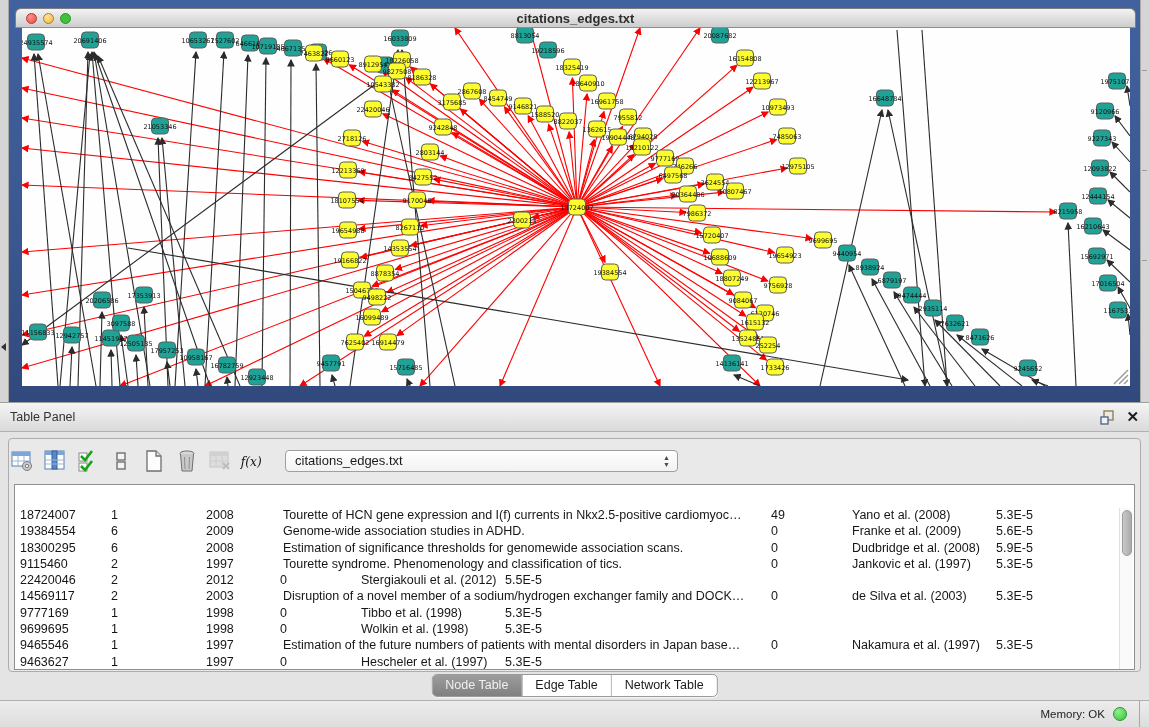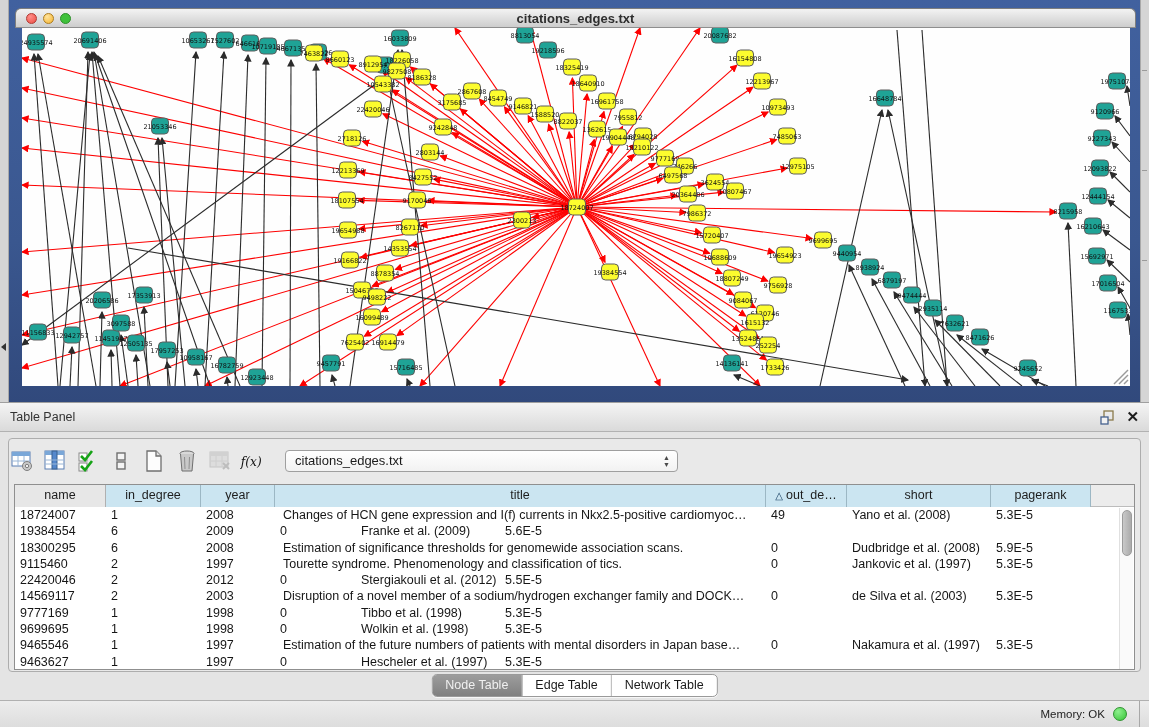--- a/index.html
+++ b/index.html
@@ -568,44 +568,35 @@
     </svg>
   </div>
 </div>
 
 <div class="combo">
   <span>citations_edges.txt</span>
   <span class="steppers">▲<br>▼</span>
 </div>
 
 <div class="dtable">
-  <div class="thead">
-    <div class="hcell hname c0">name</div>
-    <div class="hcell c1">in_degree</div>
-    <div class="hcell c2">year</div>
-    <div class="hcell c3">title</div>
-    <div class="hcell c4"><span class="sortTri">△</span><span>out_de…</span></div>
-    <div class="hcell c5">short</div>
-    <div class="hcell c6">pagerank</div>
-    <div class="hfill"></div>
-  </div>
   <div class="tbody">
       <div class="trow">
         <div class="cell c0">18724007</div>
         <div class="cell c1">1</div>
         <div class="cell c2">2008</div>
-        <div class="cell c3">Changes of HCN gene expression and I(f) currents in Nkx2.5-positive cardiomyoc…</div>
+        <div class="cell c3">Tourette of HCN gene expression and I(f) currents in Nkx2.5-positive cardiomyoc…</div>
         <div class="cell c4">49</div>
         <div class="cell c5">Yano et al. (2008)</div>
         <div class="cell c6">5.3E-5</div>
       </div>
       <div class="trow">
         <div class="cell c0">19384554</div>
         <div class="cell c1">6</div>
         <div class="cell c2">2009</div>
+        <div class="cell c3">Genome-wide association studies in ADHD.</div>
         <div class="cell c4">0</div>
         <div class="cell c5">Franke et al. (2009)</div>
         <div class="cell c6">5.6E-5</div>
       </div>
       <div class="trow">
         <div class="cell c0">18300295</div>
         <div class="cell c1">6</div>
         <div class="cell c2">2008</div>
         <div class="cell c3">Estimation of significance thresholds for genomewide association scans.</div>
         <div class="cell c4">0</div>

